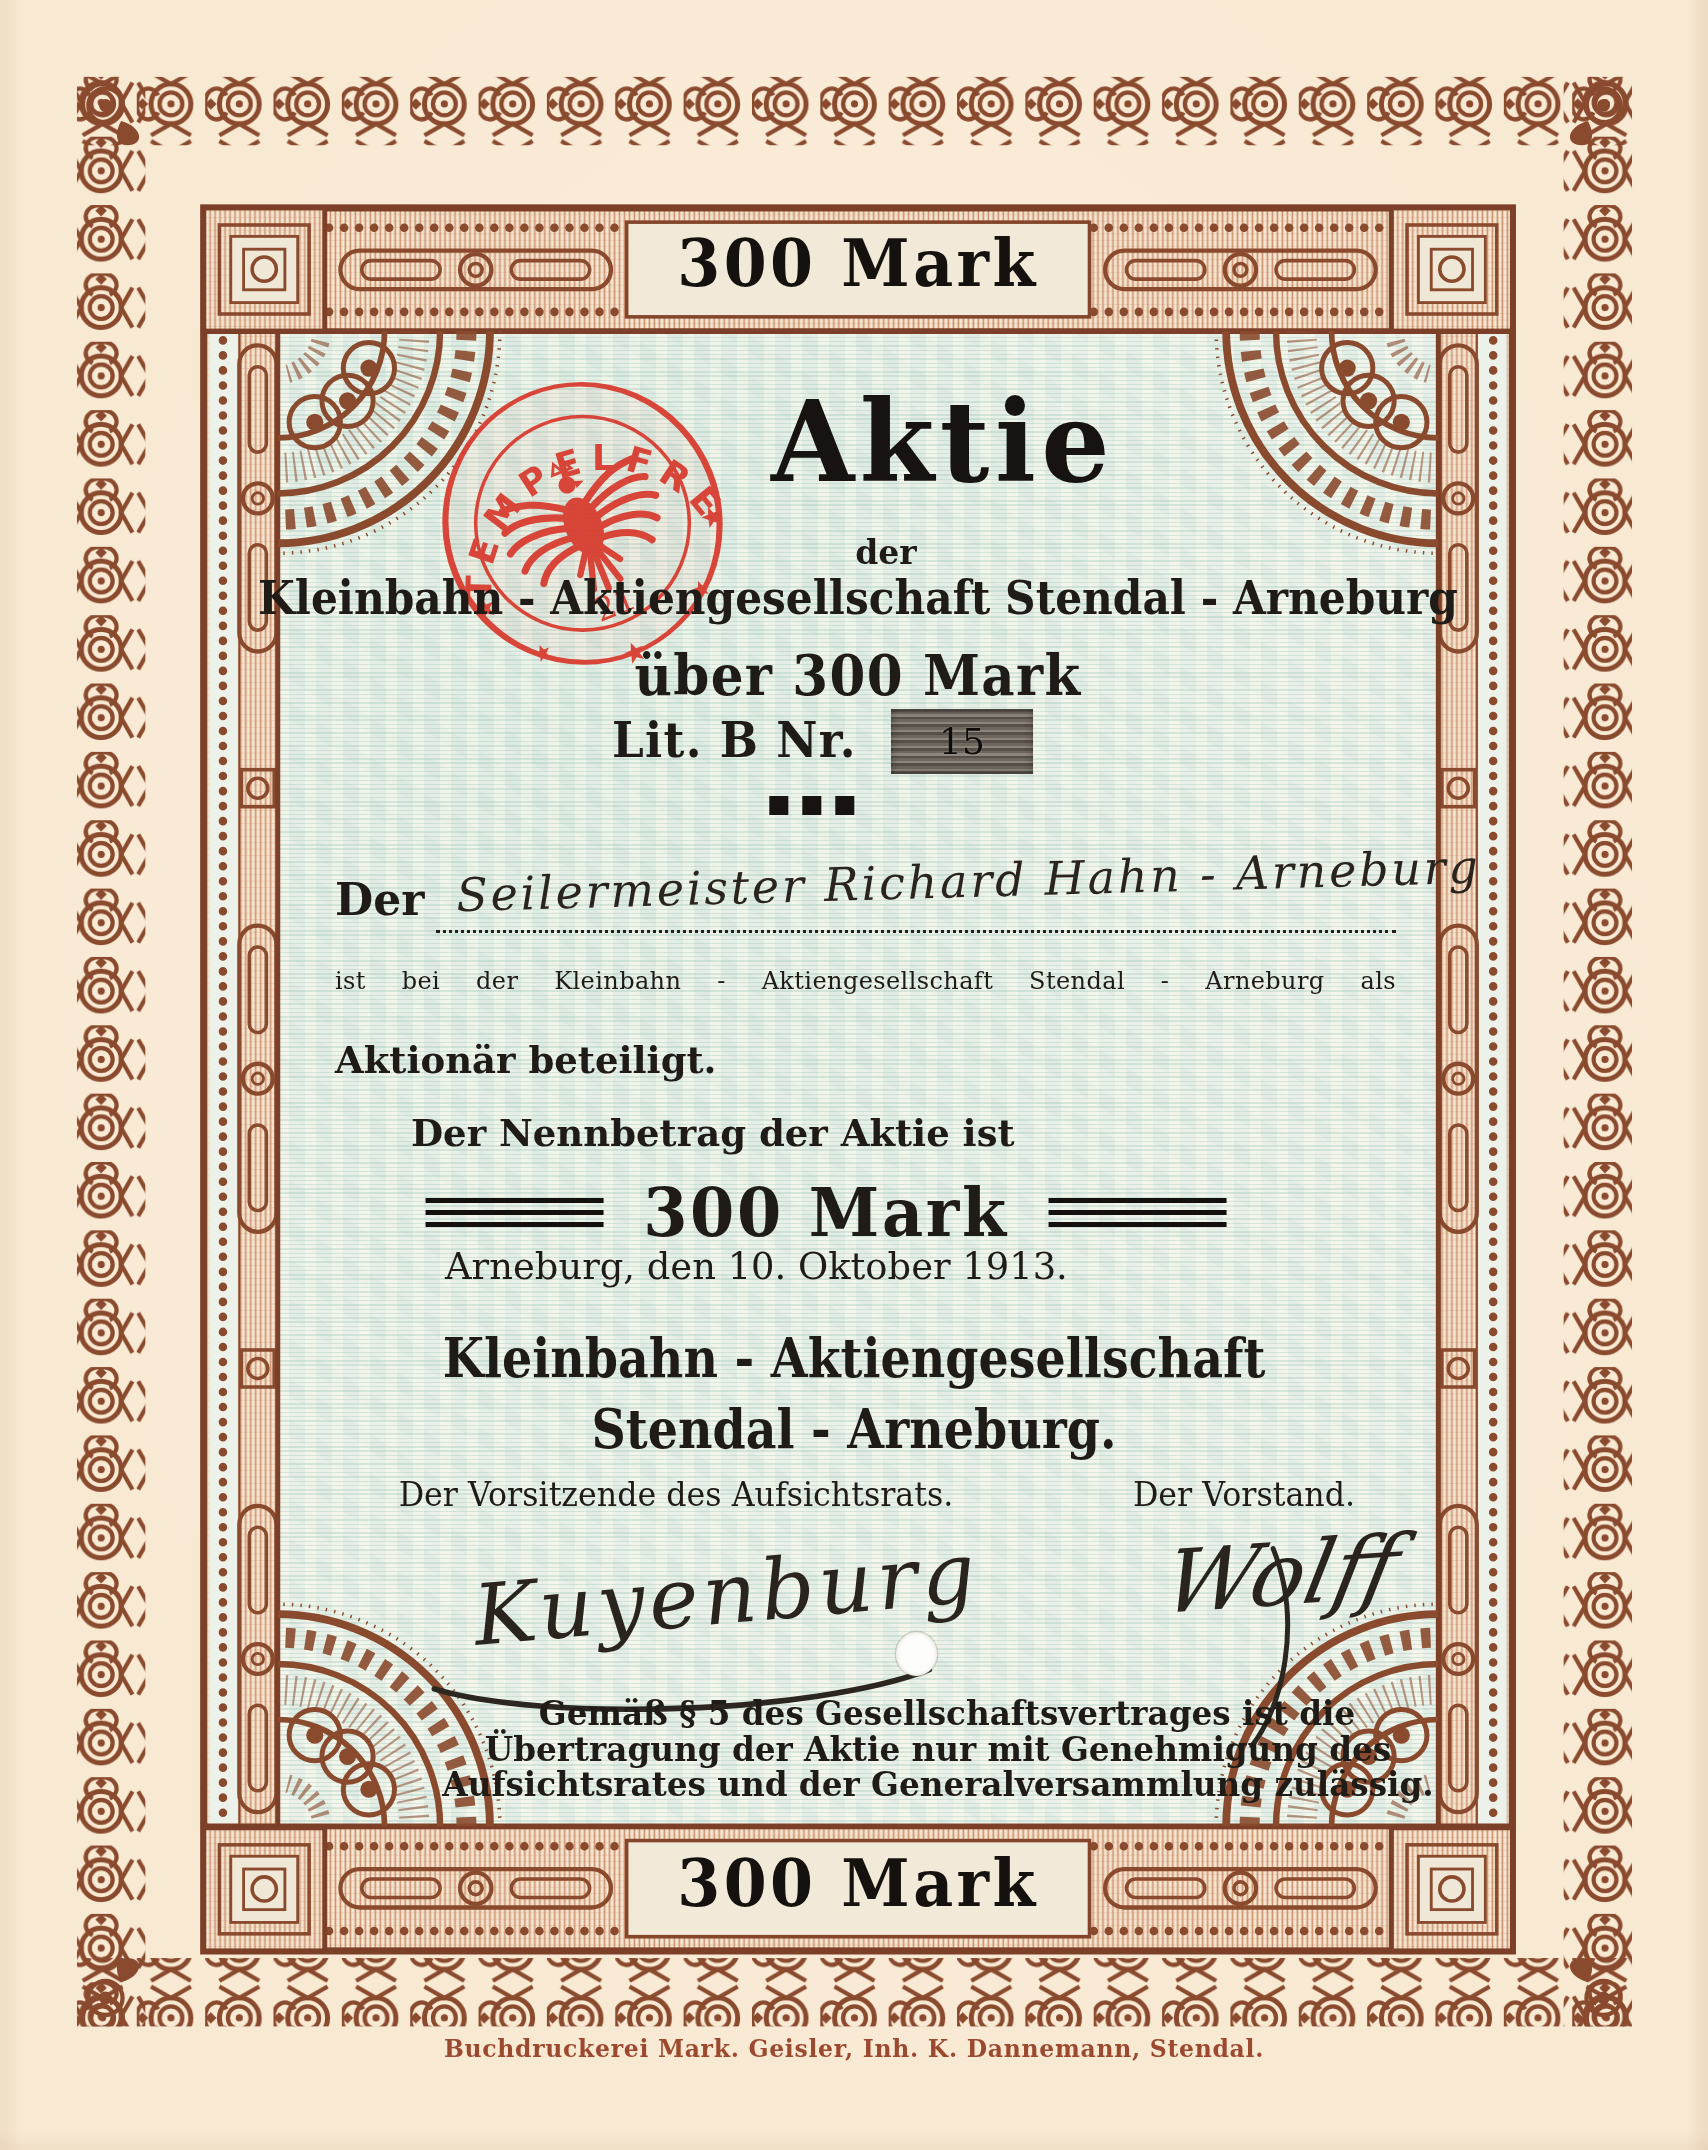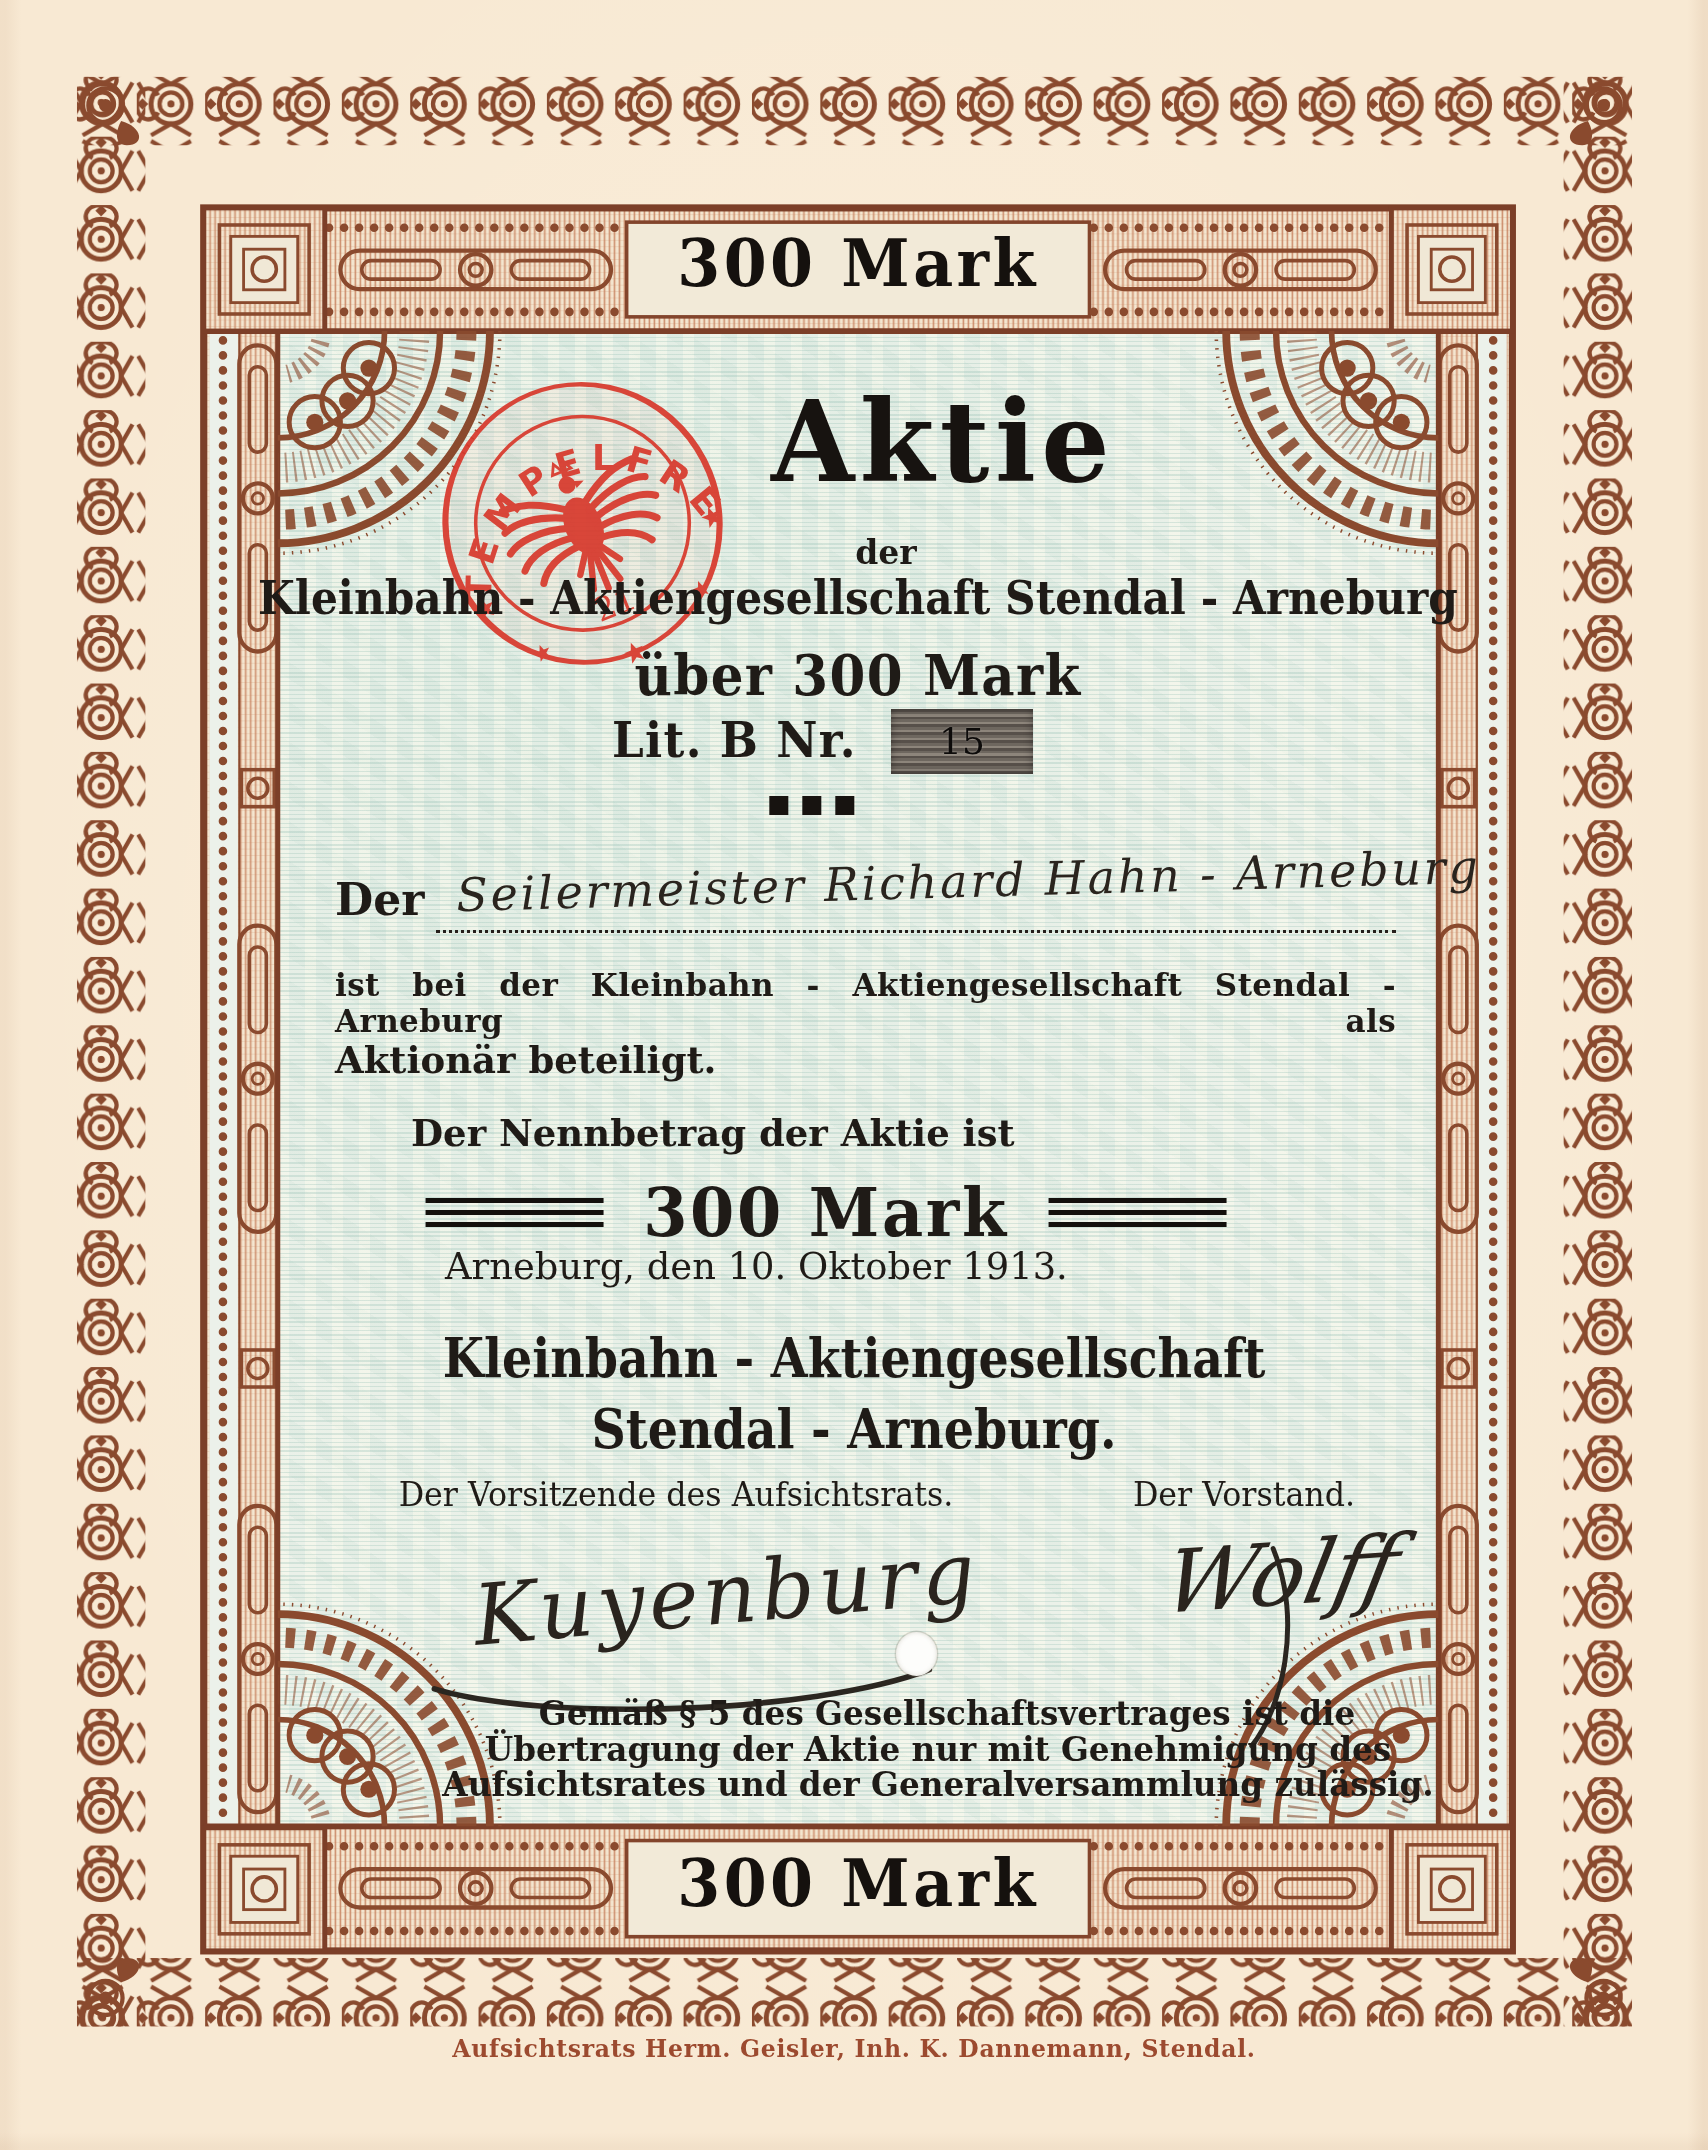--- a/index.html
+++ b/index.html
@@ -29,21 +29,21 @@
   .nr-box{position:absolute;left:891px;top:709px;width:142px;height:65px;
     background:repeating-linear-gradient(0deg,#57504a 0 2.8px,#8d857b 2.8px 5px,#6e675f 5px 7.8px);
     box-shadow:inset 0 0 10px rgba(0,0,0,.35);display:flex;align-items:center;justify-content:center;}
   .nr-box span{font-size:36px;color:#0d0b0a;text-shadow:0 0 2.1px rgba(255,255,255,.25);}
   .sep-squares{position:absolute;left:812px;top:796px;display:flex;gap:14.2px;transform:translateX(-50%);}
   .sep-squares i{width:19px;height:19px;background:#171310;}
   .holder-prefix{font-size:44px;font-weight:700;}
   .script{font-style:italic;color:#2a241e;}
   .holder-name{font-size:46px;letter-spacing:2.8px;transform:rotate(-1.6deg);}
   .dotted-line{position:absolute;left:436px;top:880px;width:960px;height:50px;border-bottom:3.6px dotted #241f1b;}
-  .body-just{position:absolute;left:335px;top:967px;width:1061px;font-size:31px;font-weight:700;
+  .body-just{position:absolute;left:335px;top:967px;width:1061px;font-size:24px;font-weight:400;
     white-space:normal;text-align:justify;text-align-last:justify;letter-spacing:0.4px;}
   .body-l2{font-size:37px;font-weight:700;}
   .nenn-intro{font-size:37px;font-weight:700;}
   .nom-row{position:absolute;left:826px;top:1173px;transform:translateX(-50%);display:flex;align-items:center;gap:30px;}
   .nom-rule{width:178px;height:30px;background:repeating-linear-gradient(180deg,#14100d 0 5px,rgba(0,0,0,0) 5px 12px);}
   .nom-val{font-size:67px;font-weight:700;letter-spacing:2.8px;transform:scaleX(.95);}
   .date-line{font-size:38px;transform:scaleX(.97);transform-origin:left;}
   .cmp1,.cmp2{font-size:54px;font-weight:700;transform:translateX(-50%) scaleX(.88);}
   .role{font-size:33px;transform:translateX(-50%) scaleX(.96);}
   .sig-left{font-size:84px;letter-spacing:4.3px;transform:rotate(-5deg);}
@@ -292,15 +292,15 @@
   <div class="txt script sig-left" style="left:473px;top:1545px;">Kuyenburg</div>
   <div class="txt script sig-right" style="left:1168px;top:1523px;">Wolff</div>
   <div class="hole"></div>
 
   <div class="txt clause" style="left:947px;top:1693px;">Gemäß § 5 des Gesellschaftsvertrages ist die</div>
   <div class="txt clause" style="left:938px;top:1729px;">Übertragung der Aktie nur mit Genehmigung des</div>
   <div class="txt clause" style="left:938px;top:1764px;">Aufsichtsrates und der Generalversammlung zulässig.</div>
 
   <div class="txt value-banner" style="left:858px;top:1845px;">300 Mark</div>
 
-  <div class="txt printer" style="left:854px;top:2035px;">Aufsichtsrats Herm. Geisler, Inh. K. Dannemann, Stendal.</div>
+  <div class="txt printer" style="left:854px;top:2035px;">Buchdruckerei Mark. Geisler, Inh. K. Dannemann, Stendal.</div>
 </div>
 
 
 </body></html>

